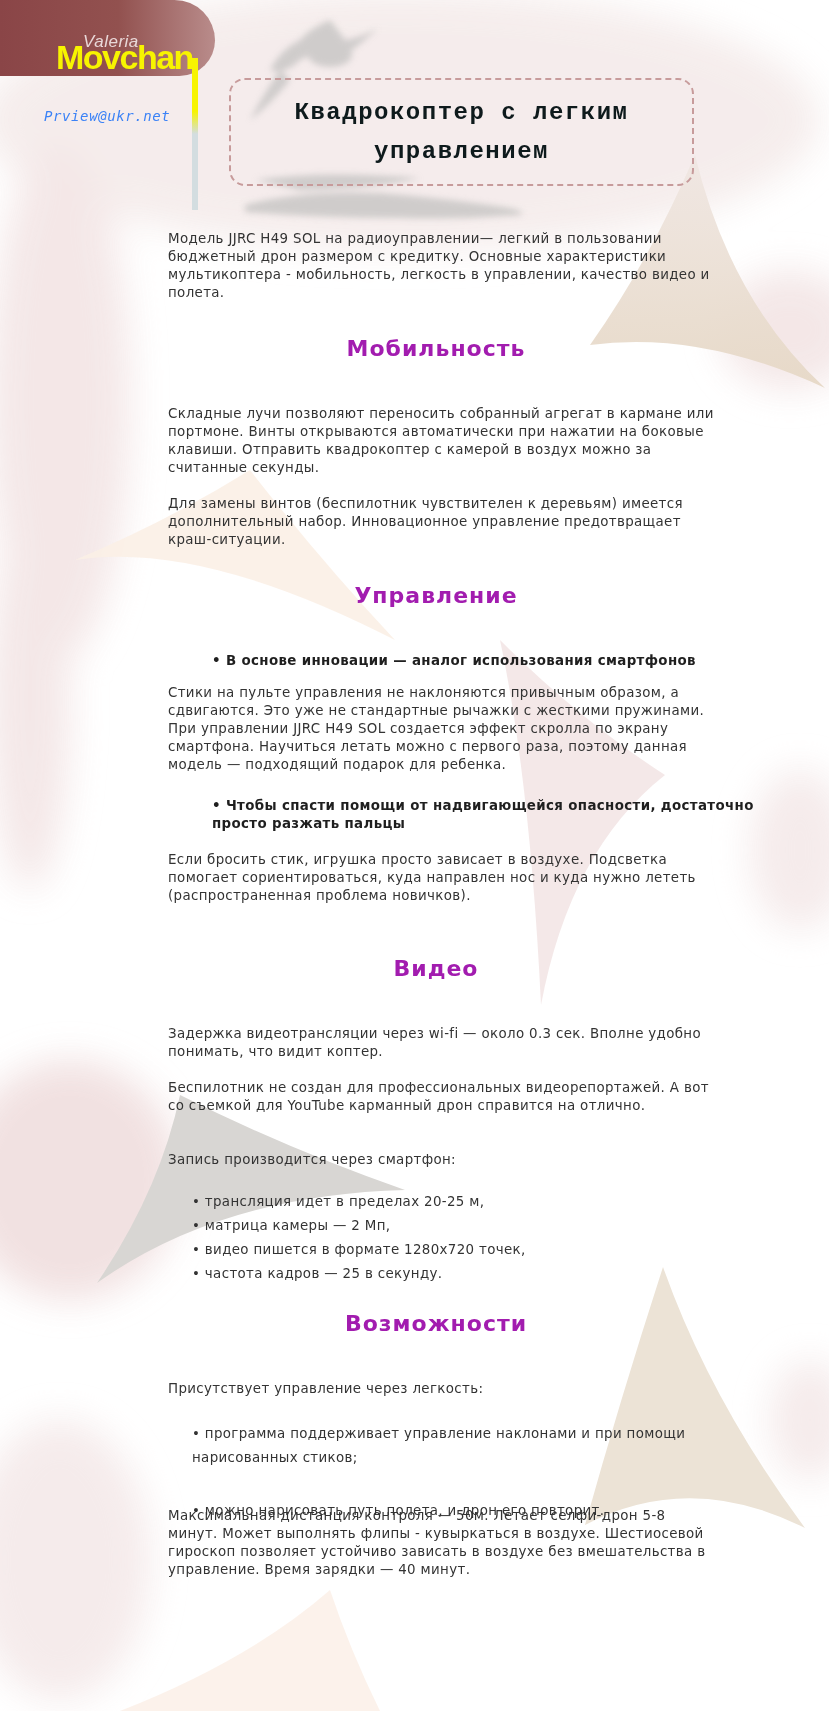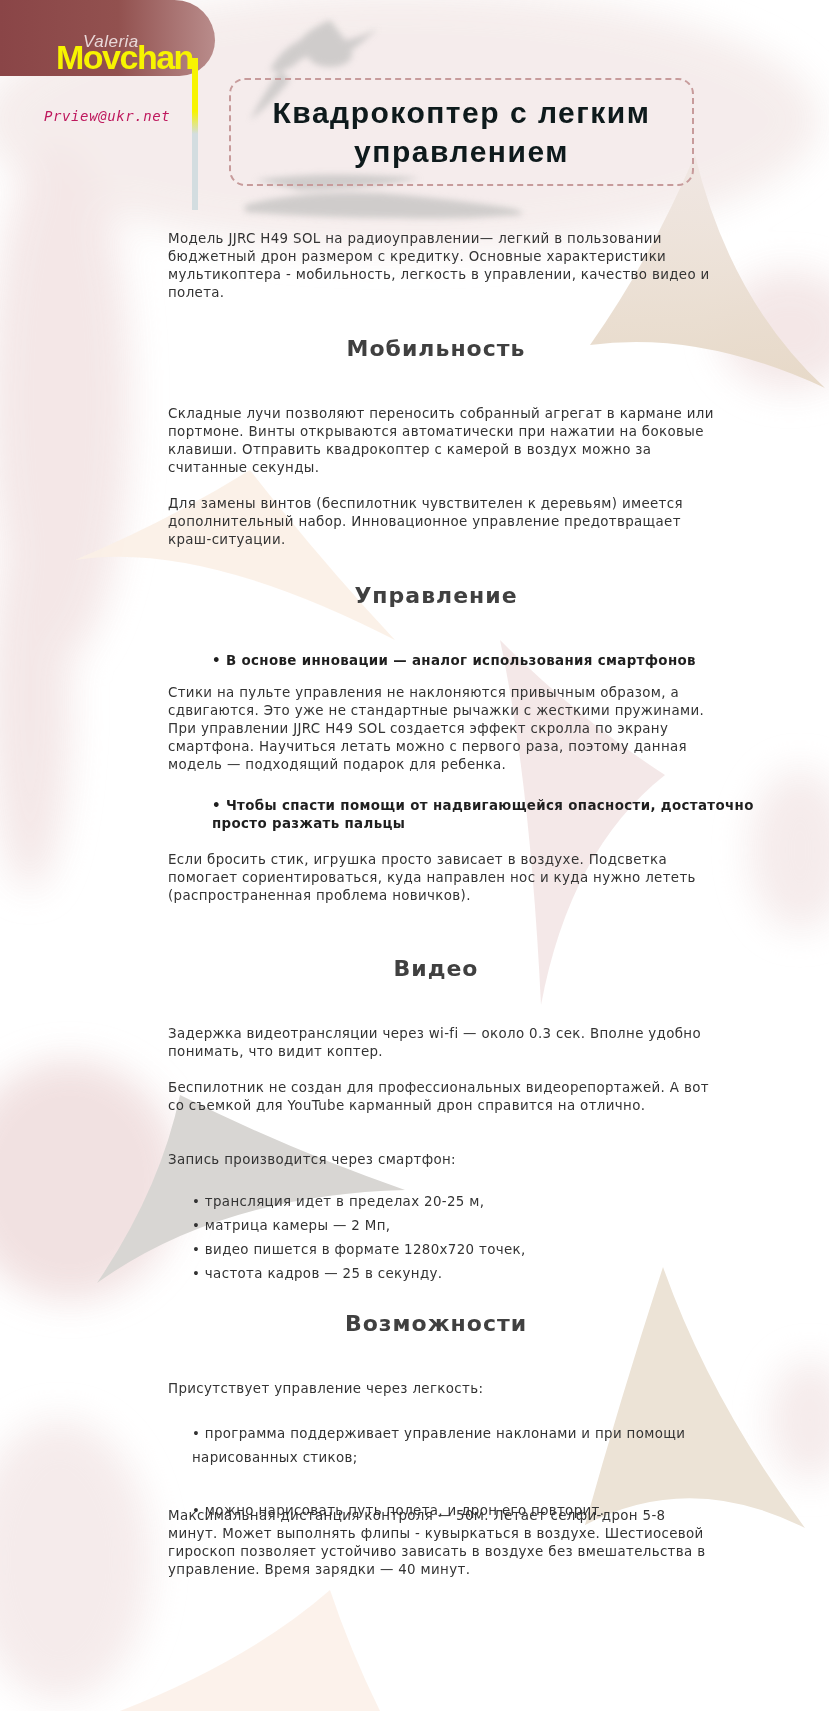--- a/index.html
+++ b/index.html
@@ -29,44 +29,44 @@
     font-family: "Liberation Sans", sans-serif; font-weight: bold;
     font-size: 34px; color: #f7f400; letter-spacing: -1.5px;
   }
   .logo-bar {
     position: absolute; left: 192px; top: 58px; width: 6px; height: 152px;
     background: linear-gradient(180deg, #f7f400 0%, #f7f400 35%, #d3dde0 50%, #d3dde0 100%);
   }
   .email {
     position: absolute; left: 44px; top: 108px;
     font-family: "DejaVu Sans Mono", monospace; font-style: italic;
-    font-size: 14px; color: #be185d; letter-spacing: 0.6px;
+    font-size: 14px; color: #3b82f6; letter-spacing: 0.6px;
   }
 
   
   .title-box {
     position: absolute; left: 229px; top: 78px; width: 465px; height: 108px;
     border: 2px dashed #c79b9b; border-radius: 16px;
     display: flex; align-items: center; justify-content: center;
     text-align: center;
   }
   .title-box h1 {
-    font-family: Liberation Sans, sans-serif; font-weight: bold;
-    font-size: 30px; line-height: 39px; color: #0e1a1c; letter-spacing: 1.5px;
+    font-family: Liberation Mono, monospace; font-weight: bold;
+    font-size: 24px; line-height: 39px; color: #0e1a1c; letter-spacing: 1.5px;
   }
 
   
   .content {
     position: absolute; left: 168px; top: 0; width: 548px;
     font-size: 13.4px; line-height: 18px; color: #333333; letter-spacing: 0.35px;
   }
   .p { position: absolute; left: 0; width: 548px; }
   .h2 {
     position: absolute; left: 0; width: 536px; text-align: center;
-    font-weight: bold; font-size: 22px; color: #404040; letter-spacing: 1px;
+    font-weight: bold; font-size: 22px; color: #a21caf; letter-spacing: 1px;
   }
   .bold { font-weight: bold; color: #1f1f1f; margin-left: 44px; }
   .li { position: absolute; left: 0; width: 560px; margin-left: 24px; }
 </style>
 </head>
 <body>
 
 <div class="bg-layer">
   <svg width="829" height="1711" viewBox="0 0 829 1711">
     <defs>

